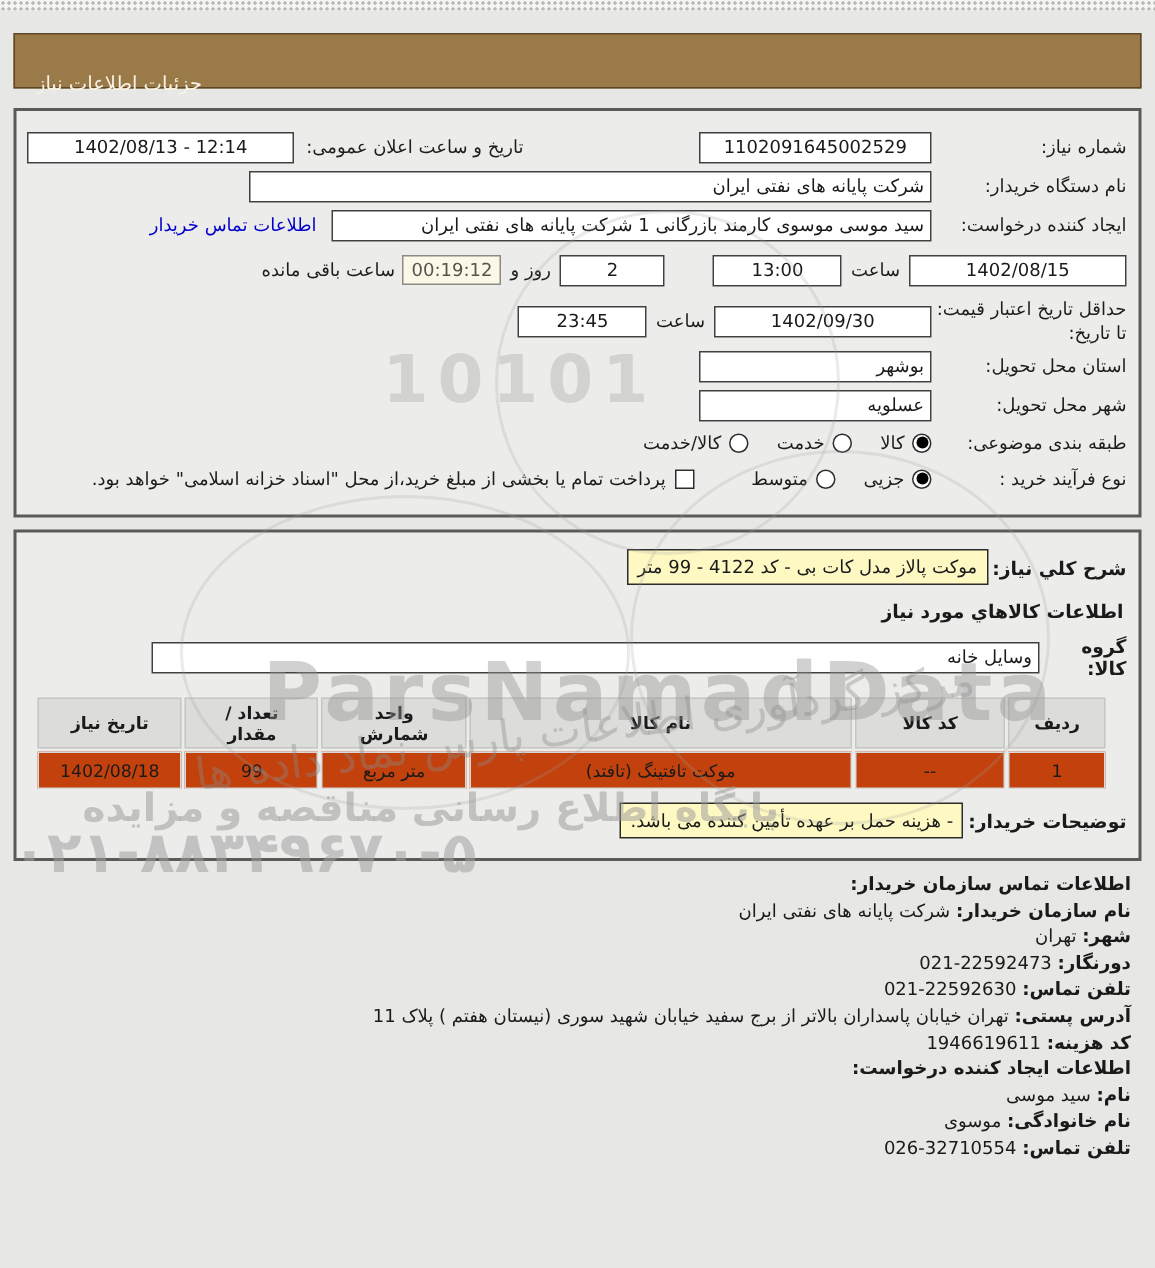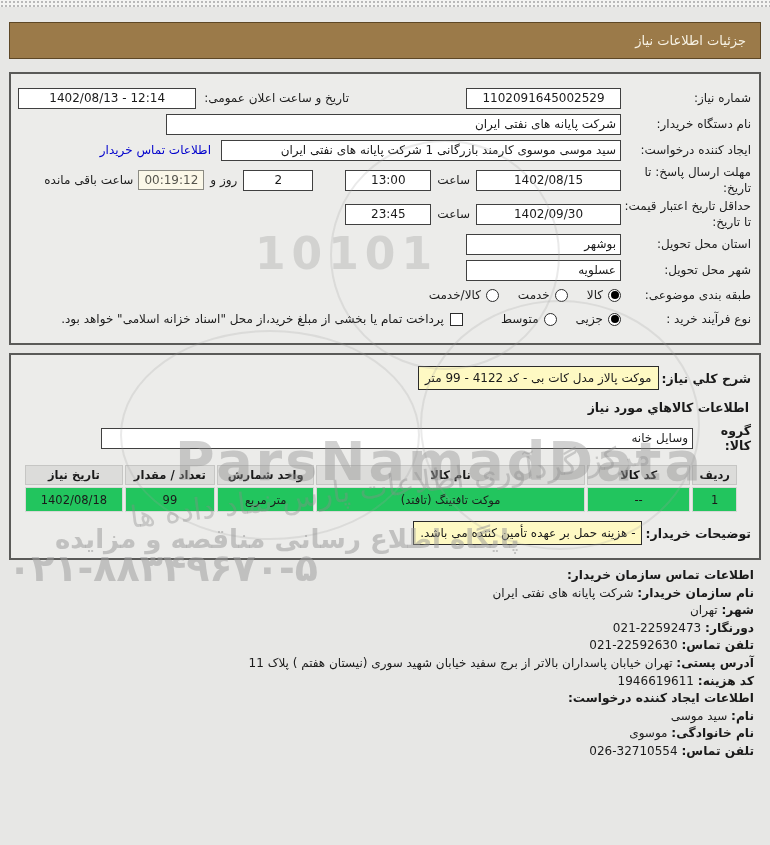--- a/index.html
+++ b/index.html
@@ -16,22 +16,22 @@
     background-image: radial-gradient(#b9b9b9 1px, transparent 1.2px);
     background-size: 4px 4px; background-color: #f4f4f2;
   }
   .titlebar {
     margin: 15px 9px 13px 9px;
     height: 37px; line-height: 35px;
     background: #9b7a49;
     border: 1px solid #5d4726;
     color: #f7f2e4;
     font-size: 13px;
-    padding: 0 14px;
-    text-align: right;
+    padding: 16px 14px;
+    text-align: left;
   }
   .panel {
     margin: 0 9px;
     border: 2px solid #5a5a58;
     background: #ececea;
     position: relative;
     z-index: 1;
   }
   .panel1 { padding: 11px 8px 12px 8px; }
   .panel2 { margin-top: 8px; padding: 10px 8px 12px 8px; }
@@ -93,24 +93,24 @@
     margin-right: 3px; white-space: nowrap;
   }
   .heading { font-weight: bold; font-size: 12.5px; margin: 9px 2px 8px 0; }
   .gtable {
     width: 716px; margin: 10px 12px 4px 12px;
     border-collapse: separate; border-spacing: 2px;
     direction: rtl; font-size: 11.5px;
   }
   .gtable th {
     background: #dcdcda; font-weight: bold;
-    height: 14px; padding: 2px 6px; border: 1px solid #c6c6c4;
+    height: 14px; padding: 2px 16px; border: 1px solid #c6c6c4;
   }
   .gtable td {
-    background: #22c55e; height: 25px; text-align: center;
+    background: #c2410c; height: 25px; text-align: center;
     padding: 2px 4px; border: 1px solid #d8d8d6;
   }
   .col-row { width: 5%; } .col-code { width: 15%; } .col-name { width: 39%; }
   .col-unit { width: 14%; } .col-qty { width: 13%; } .col-date { width: 14%; }
   .contact {
     margin: 7px 16px 0 16px;
     direction: rtl; text-align: right;
     font-size: 12px; line-height: 17.6px;
     position: relative; z-index: 1;
   }
@@ -173,21 +173,20 @@
       <span class="ibox w455">شرکت پایانه های نفتی ایران</span>
     </div>
 
     <div class="row">
       <span class="lbl w130">ایجاد کننده درخواست:</span>
       <span class="ibox w400">سید موسی موسوی کارمند بازرگانی 1 شرکت پایانه های نفتی ایران</span>
       <span class="link">اطلاعات تماس خریدار</span>
     </div>
 
     <div class="row" style="min-height:34px;">
-      <span class="lbl lbl2">مهلت ارسال پاسخ: تا تاریخ:</span>
       <span class="ibox w145 center">1402/08/15</span>
       <span class="lbl mini-lbl">ساعت</span>
       <span class="ibox w65 center">13:00</span>
       <span class="ibox w70 center" style="margin-right:32px;">2</span>
       <span class="lbl mini-lbl">روز و</span>
       <span class="countdown">00:19:12</span>
       <span class="lbl" style="margin-right:5px;">ساعت باقی مانده</span>
     </div>
 
     <div class="row" style="min-height:34px;">

